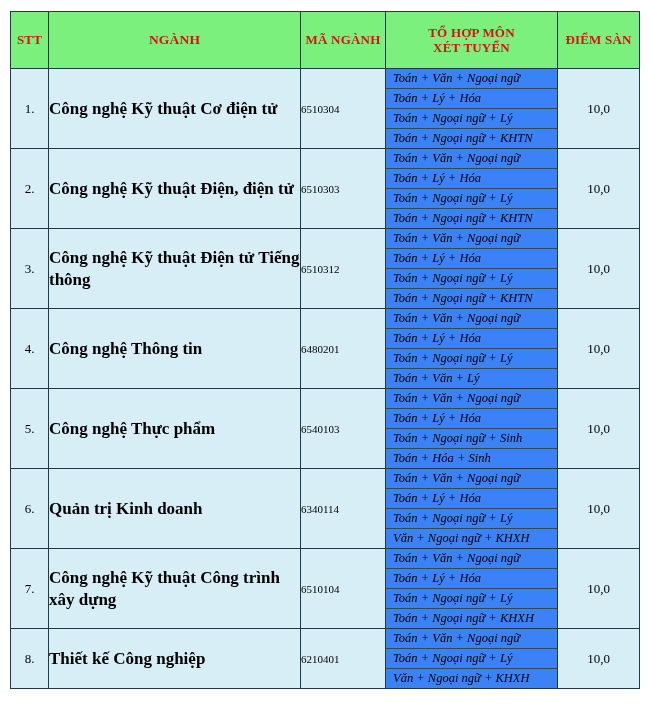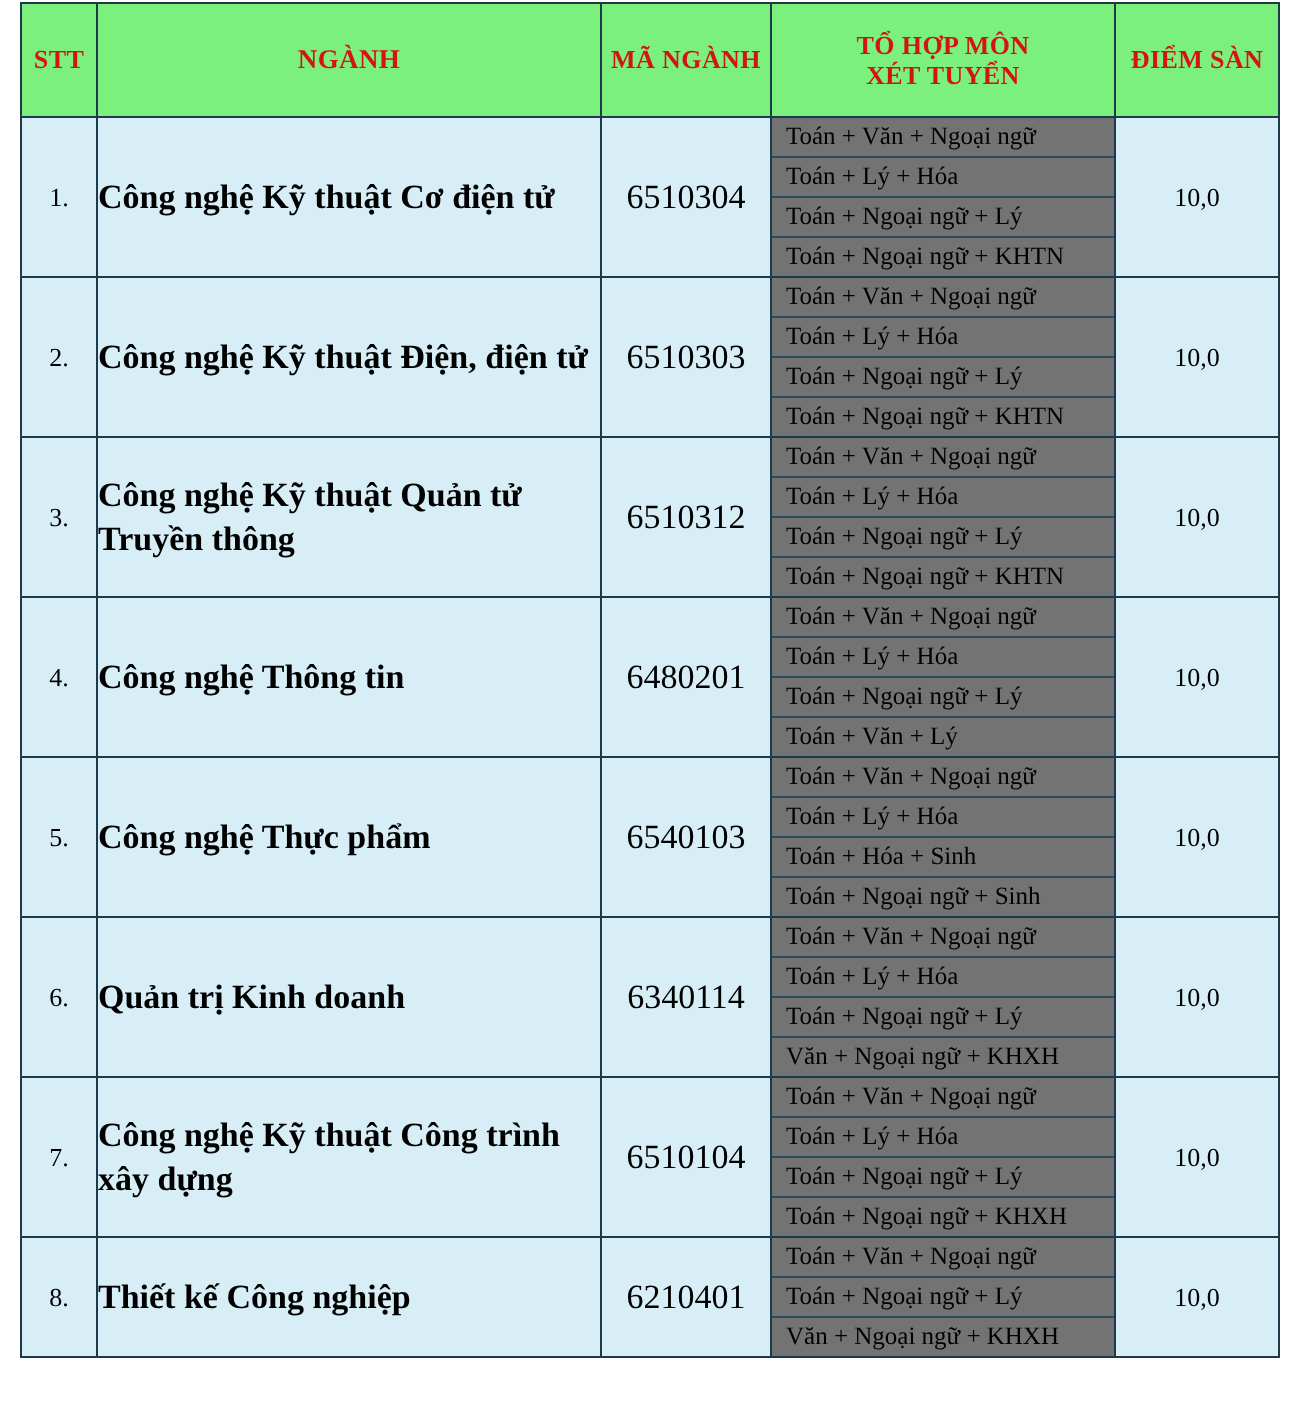--- a/index.html
+++ b/index.html
@@ -19,21 +19,21 @@
   .page {
     position: relative;
     width: 650px;
     height: 713px;
     background: #ffffff;
   }
 
   table.admissions {
     position: absolute;
     left: 10px;
-    top: 1px;
+    top: 11px;
     width: 629px;
     border-collapse: collapse;
     table-layout: fixed;
     background: #ffffff;
   }
 
   table.admissions col.c-stt     { width: 38px;  }
   table.admissions col.c-nganh   { width: 252px; }
   table.admissions col.c-ma      { width: 85px;  }
   table.admissions col.c-tohop   { width: 172px; }
@@ -76,23 +76,23 @@
 
   td.cell-nganh {
     font-weight: bold;
     padding-left: 12px;
     padding-right: 4px;
     font-size: 17px;
     line-height: 1.25;
   }
 
   td.cell-ma {
-    text-align: center;
+    text-align: left;
     padding-right: 18px;
-    font-size: 17px;
+    font-size: 11px;
   }
 
   td.cell-diem {
     text-align: center;
     font-size: 13px;
     margin-top: 28px;
   }
 
   
   td.cell-tohop {
@@ -103,27 +103,28 @@
   }
   table.combos {
     width: 100%;
     border-collapse: collapse;
     table-layout: fixed;
   }
   table.combos td.combo {
     border: 1px solid #2b4a5c;
     border-left: none;
     border-right: none;
-    background: #737373;
+    background: #3b82f6;
     height: 19px;
     padding: 0 0 0 7px;
     font-size: 12.5px;
     line-height: 19px;
     white-space: nowrap;
     color: #000;
+    font-style: italic;
   }
   table.combos tr:first-child td.combo { border-top: none; }
   table.combos tr:last-child  td.combo { border-bottom: none; }
 </style>
 </head>
 <body>
 
 <div class="page">
 
   <table class="admissions">
@@ -190,21 +191,21 @@
                 <tr>
                   <td class="combo">Toán + Ngoại ngữ + KHTN</td>
                 </tr>
               </tbody>
             </table>
           </td>
           <td class="cell-diem">10,0</td>
         </tr>
         <tr>
           <td class="cell-stt">3.</td>
-          <td class="cell-nganh">Công nghệ Kỹ thuật Quản tử Truyền thông</td>
+          <td class="cell-nganh">Công nghệ Kỹ thuật Điện tử Tiếng thông</td>
           <td class="cell-ma">6510312</td>
           <td class="cell-tohop">
             <table class="combos">
               <tbody>
                 <tr>
                   <td class="combo">Toán + Văn + Ngoại ngữ</td>
                 </tr>
                 <tr>
                   <td class="combo">Toán + Lý + Hóa</td>
                 </tr>
@@ -250,24 +251,24 @@
           <td class="cell-tohop">
             <table class="combos">
               <tbody>
                 <tr>
                   <td class="combo">Toán + Văn + Ngoại ngữ</td>
                 </tr>
                 <tr>
                   <td class="combo">Toán + Lý + Hóa</td>
                 </tr>
                 <tr>
+                  <td class="combo">Toán + Ngoại ngữ + Sinh</td>
+                </tr>
+                <tr>
                   <td class="combo">Toán + Hóa + Sinh</td>
-                </tr>
-                <tr>
-                  <td class="combo">Toán + Ngoại ngữ + Sinh</td>
                 </tr>
               </tbody>
             </table>
           </td>
           <td class="cell-diem">10,0</td>
         </tr>
         <tr>
           <td class="cell-stt">6.</td>
           <td class="cell-nganh">Quản trị Kinh doanh</td>
           <td class="cell-ma">6340114</td>

